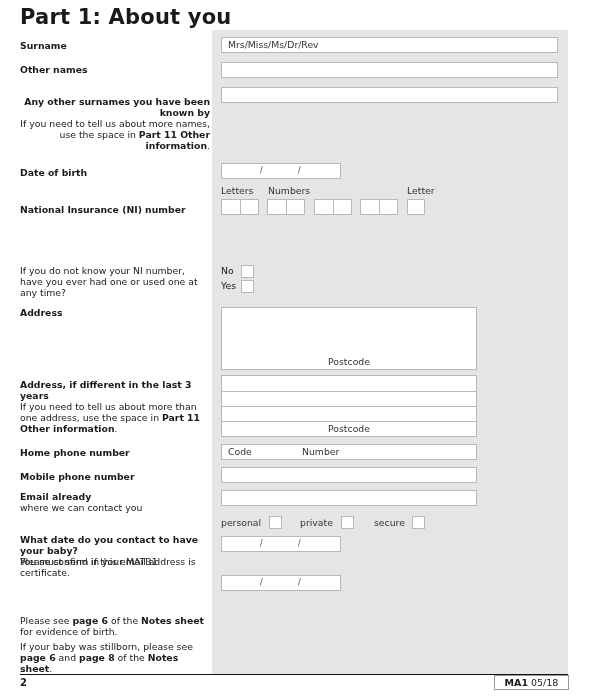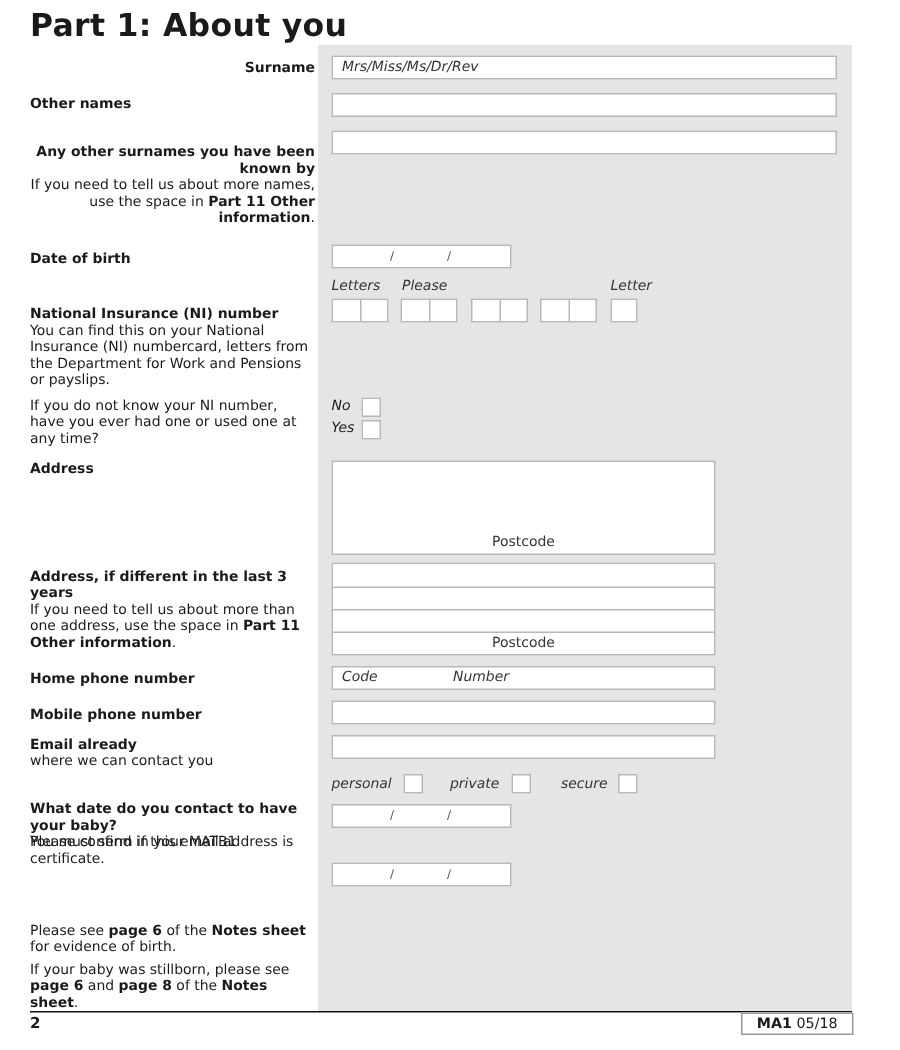--- a/index.html
+++ b/index.html
@@ -3,49 +3,48 @@
 <meta charset="utf-8">
 <style>
   html,body{margin:0;padding:0;background:#fff;}
   body{width:600px;height:700px;position:relative;overflow:hidden;font-family:"DejaVu Sans","Liberation Sans",sans-serif;color:#1a1a1a;}
   .title{position:absolute;left:20px;top:5px;font-size:21px;font-weight:bold;letter-spacing:0.2px;}
   .panel{position:absolute;left:212px;top:30px;width:356px;height:644px;background:#e5e5e5;}
   .lbl{position:absolute;left:20px;font-size:9.3px;line-height:11px;width:190px;}
   .lbl b{font-weight:bold;}
   .box{position:absolute;background:#fff;border:1px solid #b8b8b8;box-sizing:border-box;font-size:9.3px;color:#333;}
   .inp{height:16px;}
-  .txt{position:absolute;font-size:9.3px;color:#333;font-style:italic;}
+  .txt{position:absolute;font-size:9.3px;color:#333;}
   .sl{position:absolute;top:2px;font-size:8px;color:#555;}
   .cb{position:absolute;width:13px;height:13px;background:#fff;border:1px solid #b8b8b8;box-sizing:border-box;}
   .ni{position:absolute;top:199px;height:16px;background:#fff;border:1px solid #b8b8b8;box-sizing:border-box;}
   .ni .div{position:absolute;left:50%;top:0;bottom:0;border-left:1px solid #b8b8b8;}
   .footer-line{position:absolute;left:20px;top:674px;width:548px;border-top:1.5px solid #111;}
   .pg{position:absolute;left:20px;top:677px;font-size:10px;font-weight:bold;}
   .ma1{position:absolute;left:473px;top:675px;width:75px;height:15px;border:1px solid #999;box-sizing:border-box;font-size:9.5px;text-align:center;line-height:13px;background:#fff;margin-left:21px;}
   .ma1 b{font-weight:bold;}
   .pc{position:absolute;left:0;right:0;text-align:center;font-size:9.3px;color:#333;}
   .row{position:absolute;left:0;right:0;border-top:1px solid #b8b8b8;}
 </style>
 </head>
 <body>
 
 <div class="title">Part 1: About you</div>
 
 <div class="panel"></div>
 
-<div class="lbl" style="top:40px;text-align:right;"><b>Surname</b></div>
+<div class="lbl" style="top:40px;"><b>Surname</b></div>
 <div class="lbl" style="top:64px;"><b>Other names</b></div>
 <div class="lbl" style="top:96px;text-align:right;">
   <b>Any other surnames you have been known by</b><br>
   <span>If you need to tell us about more names, use the space in </span><b>Part 11 Other information</b><span>.</span>
 </div>
 <div class="lbl" style="top:167px;"><b>Date of birth</b></div>
 <div class="lbl" style="top:204px;">
   <b>National Insurance (NI) number</b><br>
-  <span>You can find this on your National Insurance (NI) numbercard, letters from the Department for Work and Pensions or payslips.</span>
 </div>
 <div class="lbl" style="top:265px;">If you do not know your NI number, have you ever had one or used one at any time?</div>
 <div class="lbl" style="top:307px;"><b>Address</b></div>
 <div class="lbl" style="top:379px;">
   <b>Address, if different in the last 3 years</b><br>
   <span>If you need to tell us about more than one address, use the space in </span><b>Part 11 Other information</b><span>.</span>
 </div>
 <div class="lbl" style="top:447px;"><b>Home phone number</b></div>
 <div class="lbl" style="top:471px;"><b>Mobile phone number</b></div>
 <div class="lbl" style="top:491px;">
@@ -69,21 +68,21 @@
 </div>
 <div class="box inp" style="left:221px;top:62px;width:337px;"></div>
 <div class="box inp" style="left:221px;top:87px;width:337px;"></div>
 
 <div class="box inp" style="left:221px;top:163px;width:120px;">
   <span class="sl" style="left:38px;">/</span>
   <span class="sl" style="left:76px;">/</span>
 </div>
 
 <span class="txt" style="left:221px;top:185px;">Letters</span>
-<span class="txt" style="left:268px;top:185px;">Please</span>
+<span class="txt" style="left:268px;top:185px;">Numbers</span>
 <span class="txt" style="left:407px;top:185px;">Letter</span>
 
 <div class="ni" style="left:221px;width:38px;">
     <span class="div"></span>
   </div>
 <div class="ni" style="left:267px;width:38px;">
     <span class="div"></span>
   </div>
 <div class="ni" style="left:314px;width:38px;">
     <span class="div"></span>

